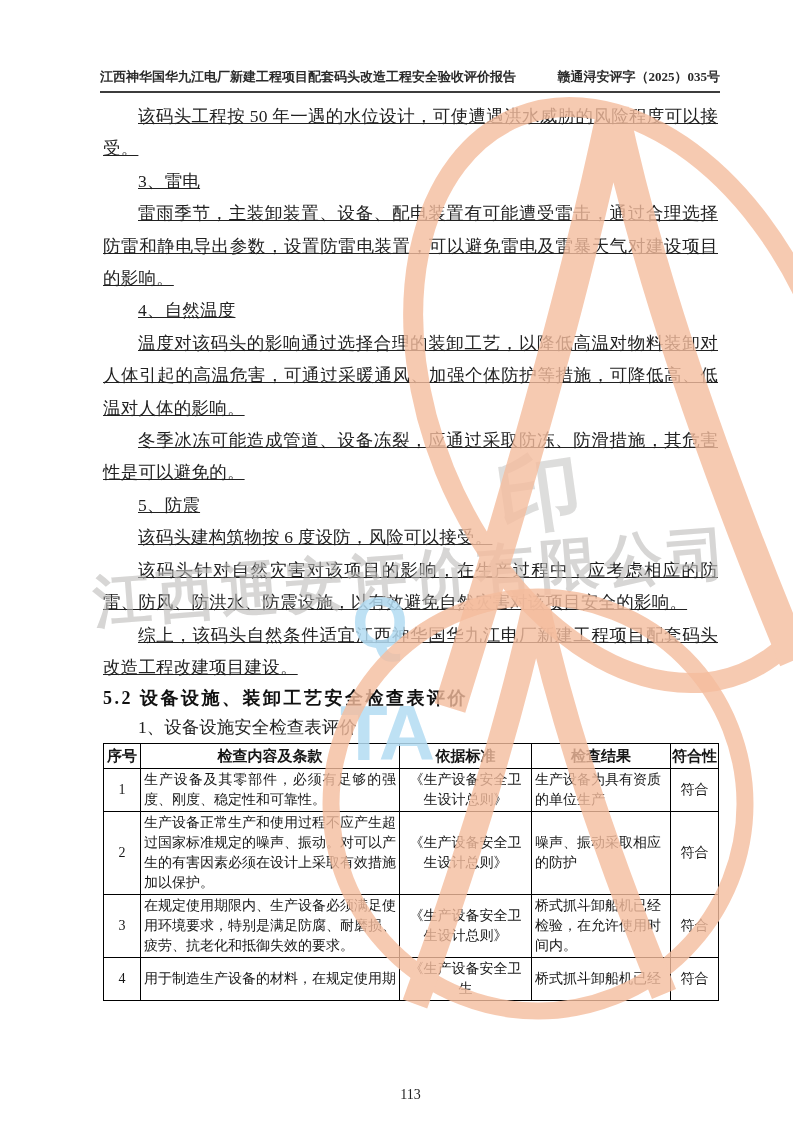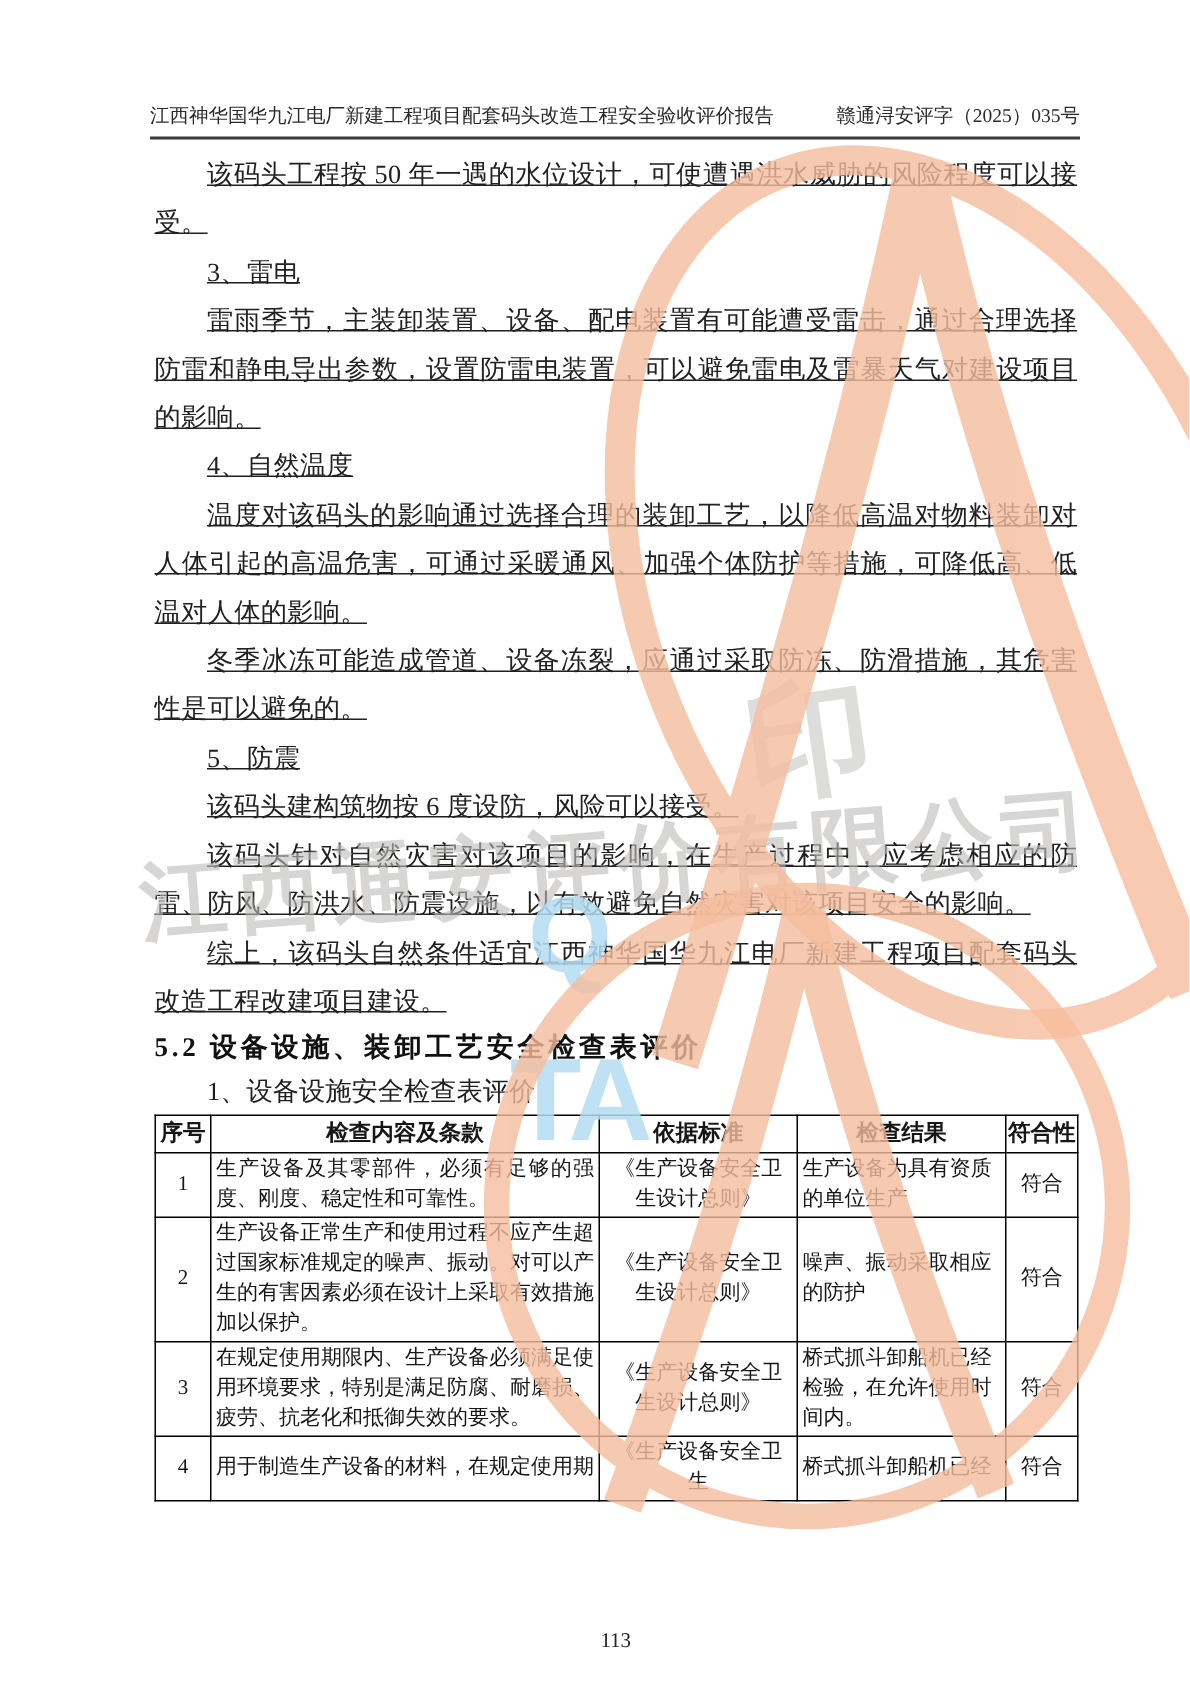--- a/index.html
+++ b/index.html
@@ -3,21 +3,21 @@
 <meta charset="utf-8">
 <style>
   html,body{margin:0;padding:0;}
   body{
     width:793px;height:1122px;background:#ffffff;position:relative;overflow:hidden;
     font-family:"Liberation Serif","DejaVu Serif",serif;color:#1f1f1f;
   }
   .page-header{
     position:absolute;left:100px;right:73px;top:68px;
     display:flex;justify-content:space-between;align-items:flex-end;
-    font-size:13px;font-weight:normal;white-space:nowrap;
+    font-size:13px;font-weight:bold;white-space:nowrap;
     border-bottom:2px solid #3c3c3c;padding-bottom:5px;color:#2a2a2a;
   }
   .page-header .doc-number{margin-left:28px;}
   .content{position:absolute;left:103px;width:615px;top:100px;}
   p.para{
     margin:0;font-size:17.5px;line-height:32.4px;text-align:justify;
     text-indent:2em;letter-spacing:0.2px;color:#212121;text-decoration:underline;
   }
   h2.section-heading{
     margin:2px 0 0 0;font-size:18px;line-height:27px;font-weight:bold;

